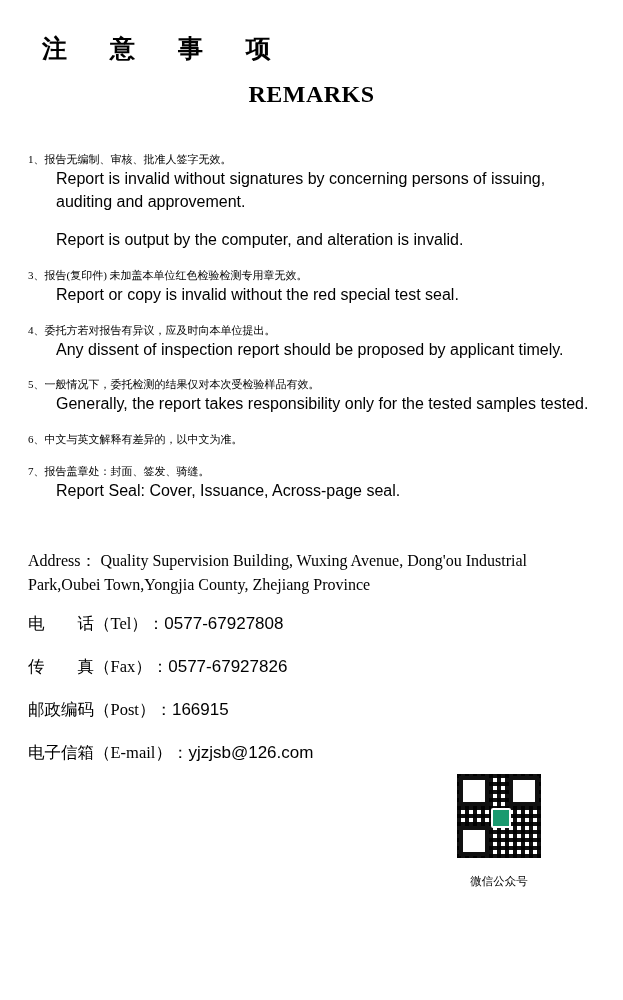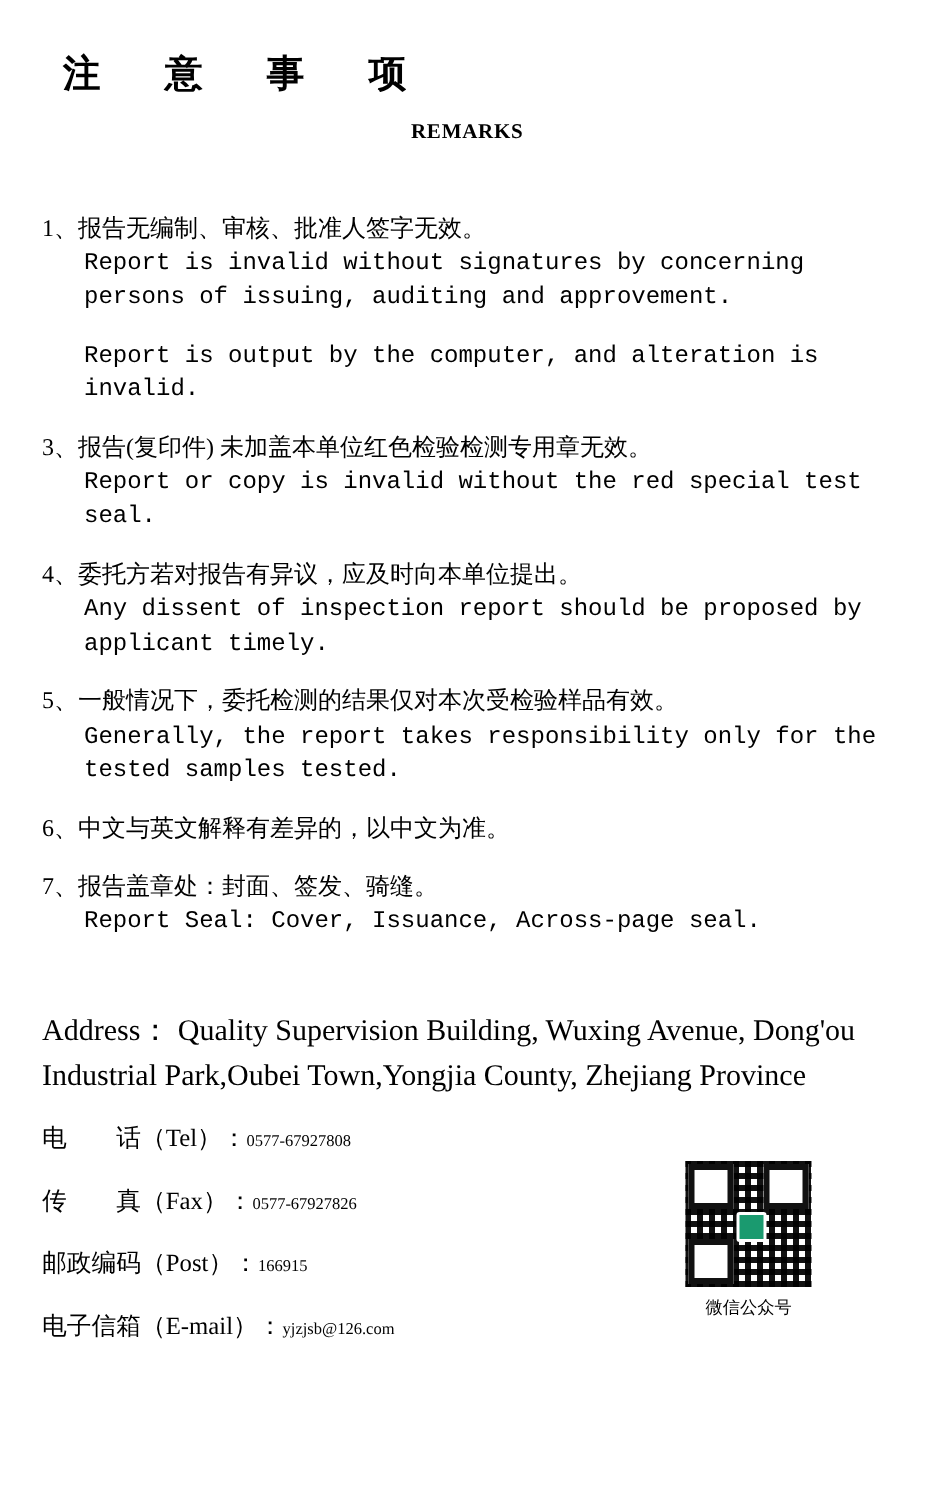--- a/index.html
+++ b/index.html
@@ -26,55 +26,55 @@
     text-align: left;
     font-size: 25px;
     font-weight: bold;
     letter-spacing: 18px;
     text-indent: 18px;
     margin-top: 32px;
     font-family: Liberation Sans, sans-serif;
   }
   .title-en {
     text-align: center;
-    font-size: 14px;
+    font-size: 24px;
     font-weight: bold;
     margin-top: 16px;
     letter-spacing: 0.5px;
   }
   .remarks-list {
     margin-top: 44px;
     padding: 0 6px 0 4px;
   }
   .remark-item {
     margin-bottom: 16px;
   }
   .remark-cn {
-    font-size: 16px;
+    font-size: 11px;
     line-height: 1.45;
     font-family: "Liberation Serif", serif;
     white-space: nowrap;
   }
   .remark-en {
     font-size: 16px;
     line-height: 1.42;
-    font-family: Liberation Mono, monospace;
+    font-family: Liberation Sans, sans-serif;
     padding-left: 28px;
   }
   .contact {
     margin-top: 46px;
     padding: 0 6px 0 4px;
     position: relative;
   }
   .addr-cn {
     font-size: 16.5px;
     line-height: 1.5;
   }
   .addr-en {
-    font-size: 20px;
+    font-size: 16px;
     line-height: 1.52;
   }
   .contact-rows {
     margin-top: 14px;
     position: relative;
   }
   .contact-row {
     font-size: 16.5px;
     line-height: 1.5;
     margin-bottom: 17px;
@@ -123,26 +123,26 @@
     top: 34px;
     left: 34px;
     width: 16px;
     height: 16px;
     background: #1a9a6f;
     border: 2px solid #fff;
     border-radius: 2px;
   }
   .qr-caption {
     font-size: 11.5px;
-    margin-top: 6px;
+    margin-top: 16px;
     font-family: Liberation Serif, serif;
   }
   .mono {
-    font-family: Liberation Serif, serif;
-    font-size: 11px;
+    font-family: Liberation Sans, sans-serif;
+    font-size: 17px;
   }
 </style>
 </head>
 <body>
 
 <div class="page">
 
   <div class="title-cn">注 意 事 项</div>
   <div class="title-en">REMARKS</div>
 

